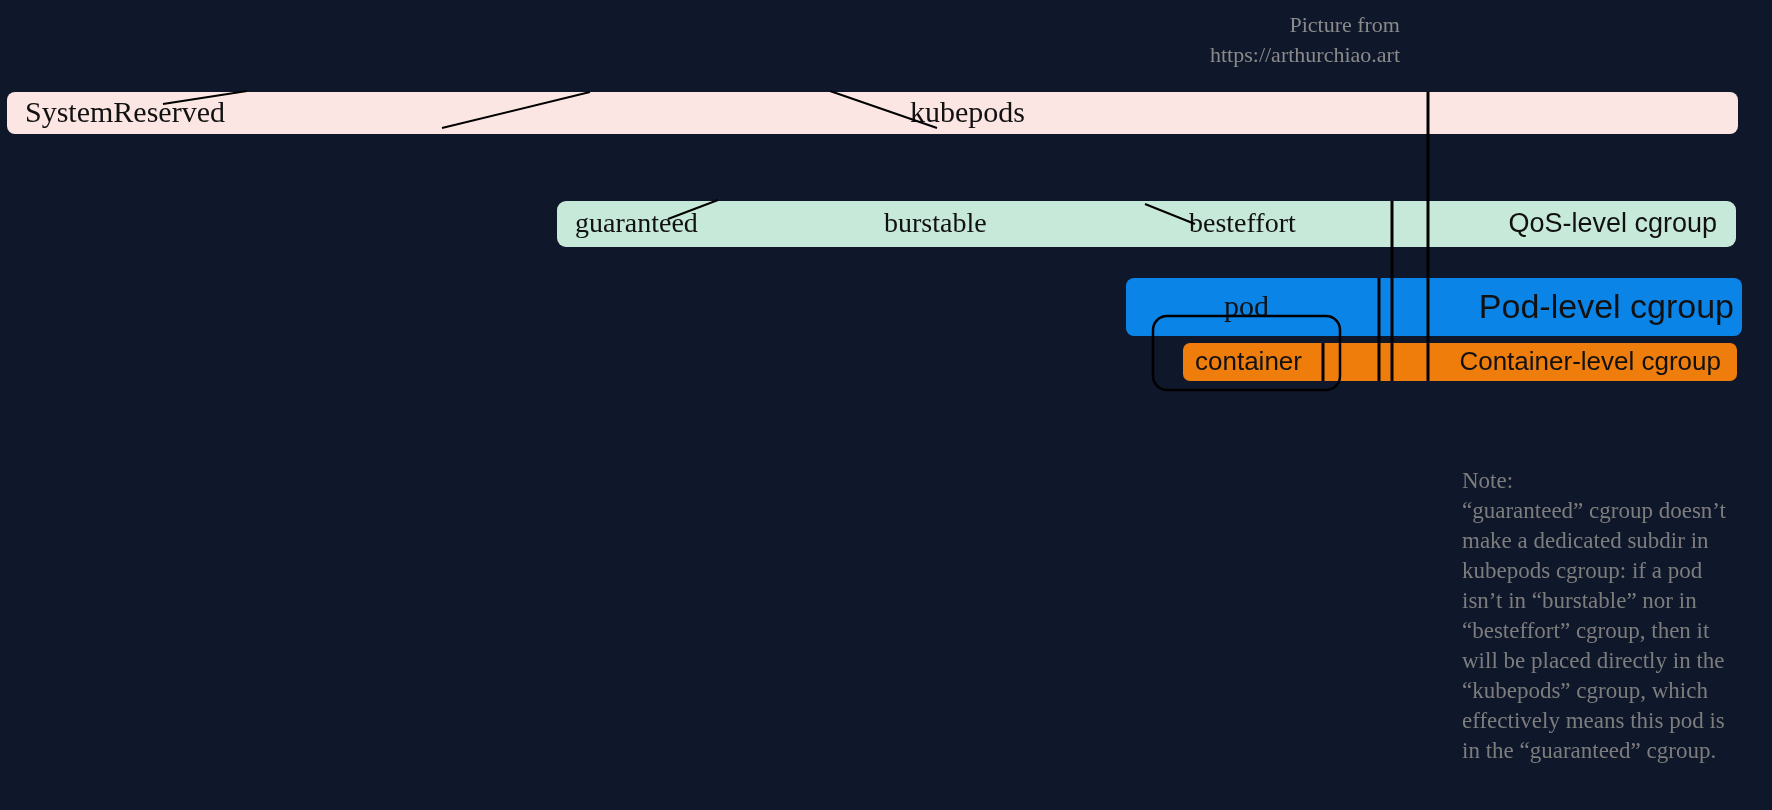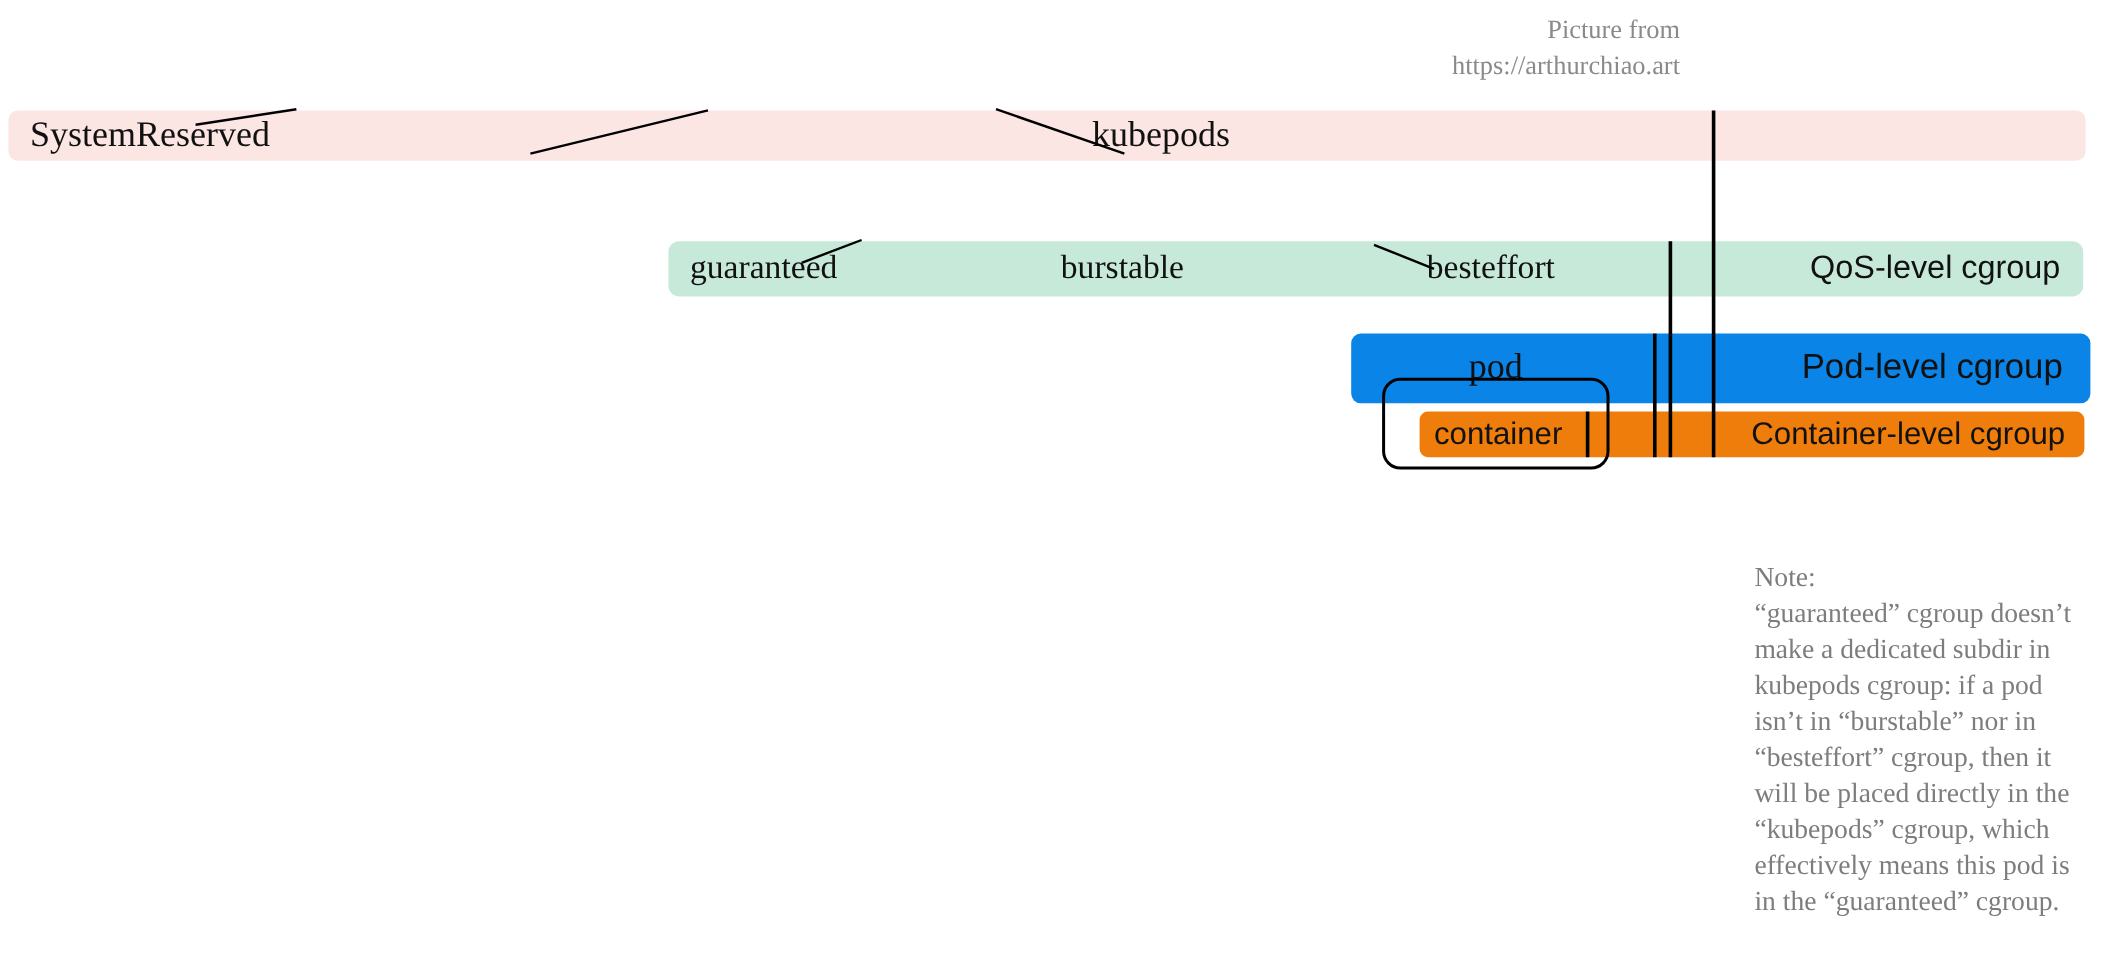--- a/index.html
+++ b/index.html
@@ -4,21 +4,21 @@
 <style>
   html, body {
     margin: 0;
     padding: 0;
     background: #000000;
   }
   .canvas {
     position: relative;
     width: 1772px;
     height: 810px;
-    background: #ffffff;
+    background: #0f172a;
     overflow: hidden;
     font-family: "Liberation Serif", "DejaVu Serif", serif;
   }
 
   
   .attribution {
     position: absolute;
     top: 10px;
     right: 372px;
     text-align: right;
@@ -67,21 +67,21 @@
   .bar-qos .seg-text { font-size: 28px; }
   .bar-qos .bar-label { font-size: 27px; right: 19px; }
 
   .bar-pod {
     left: 1126px; top: 278px;
     width: 616px; height: 58px;
     background: #0b84e8;
     border-radius: 8px;
   }
   .bar-pod .seg-text { font-size: 30px; }
-  .bar-pod .bar-label { font-size: 29px; right: 23px; }
+  .bar-pod .bar-label { font-size: 34px; right: 8px; }
 
   .bar-container {
     left: 1183px; top: 343px;
     width: 554px; height: 38px;
     background: #ee7d0c;
     border-radius: 7px;
   }
   .bar-container .seg-text {
     font-size: 26px;
     font-family: "Liberation Sans", "DejaVu Sans", sans-serif;

